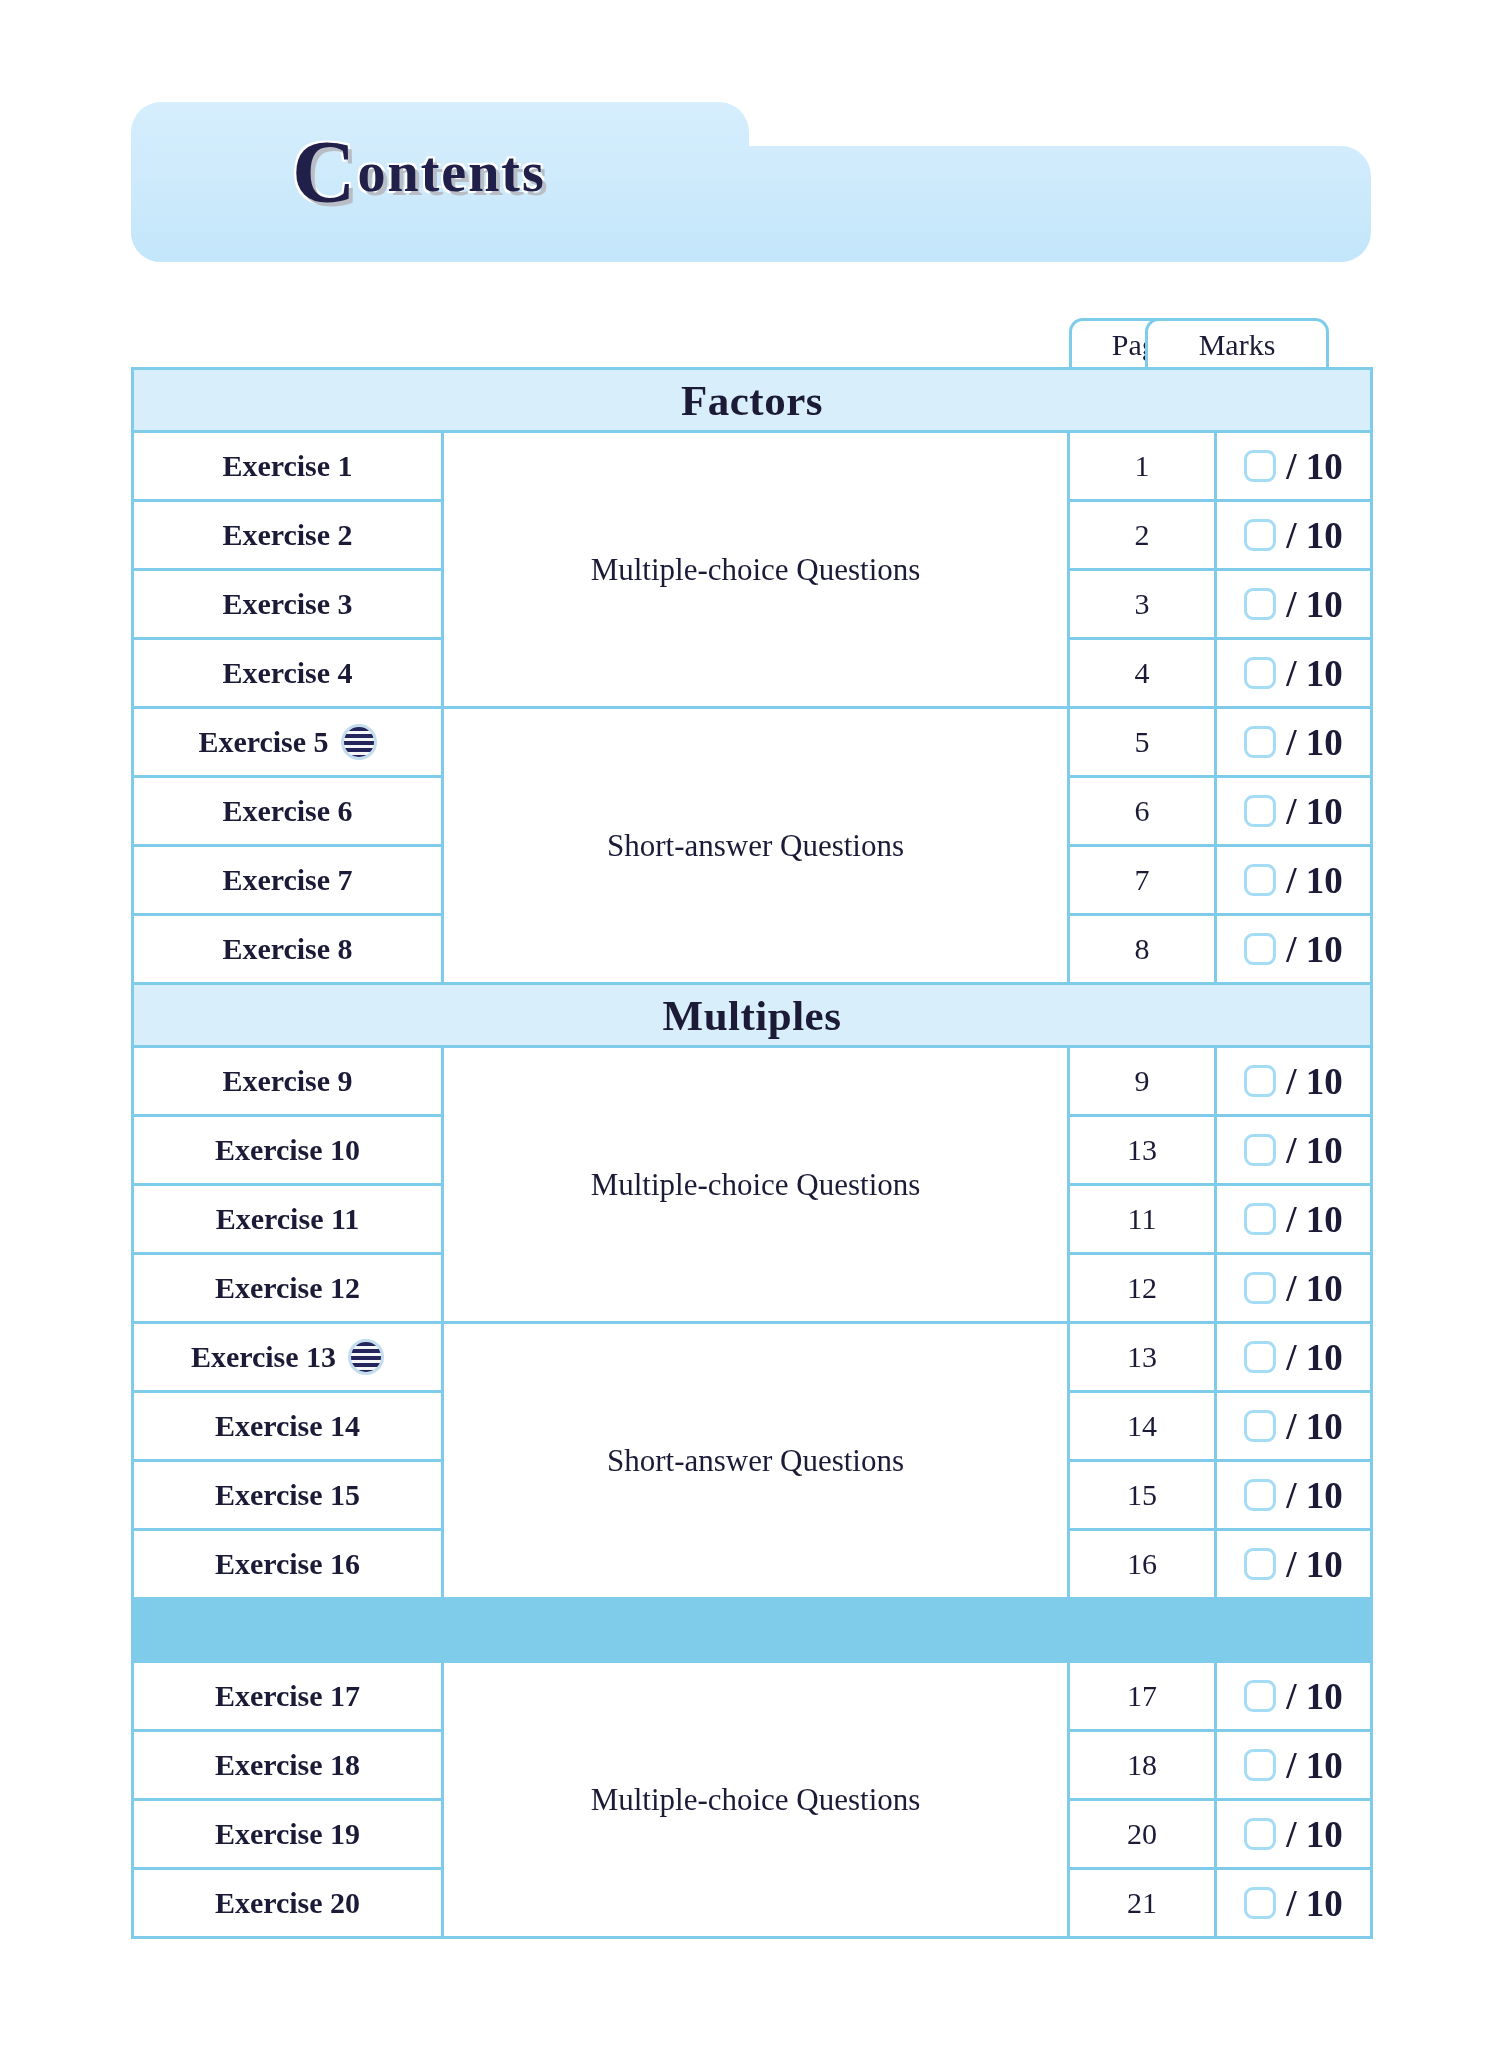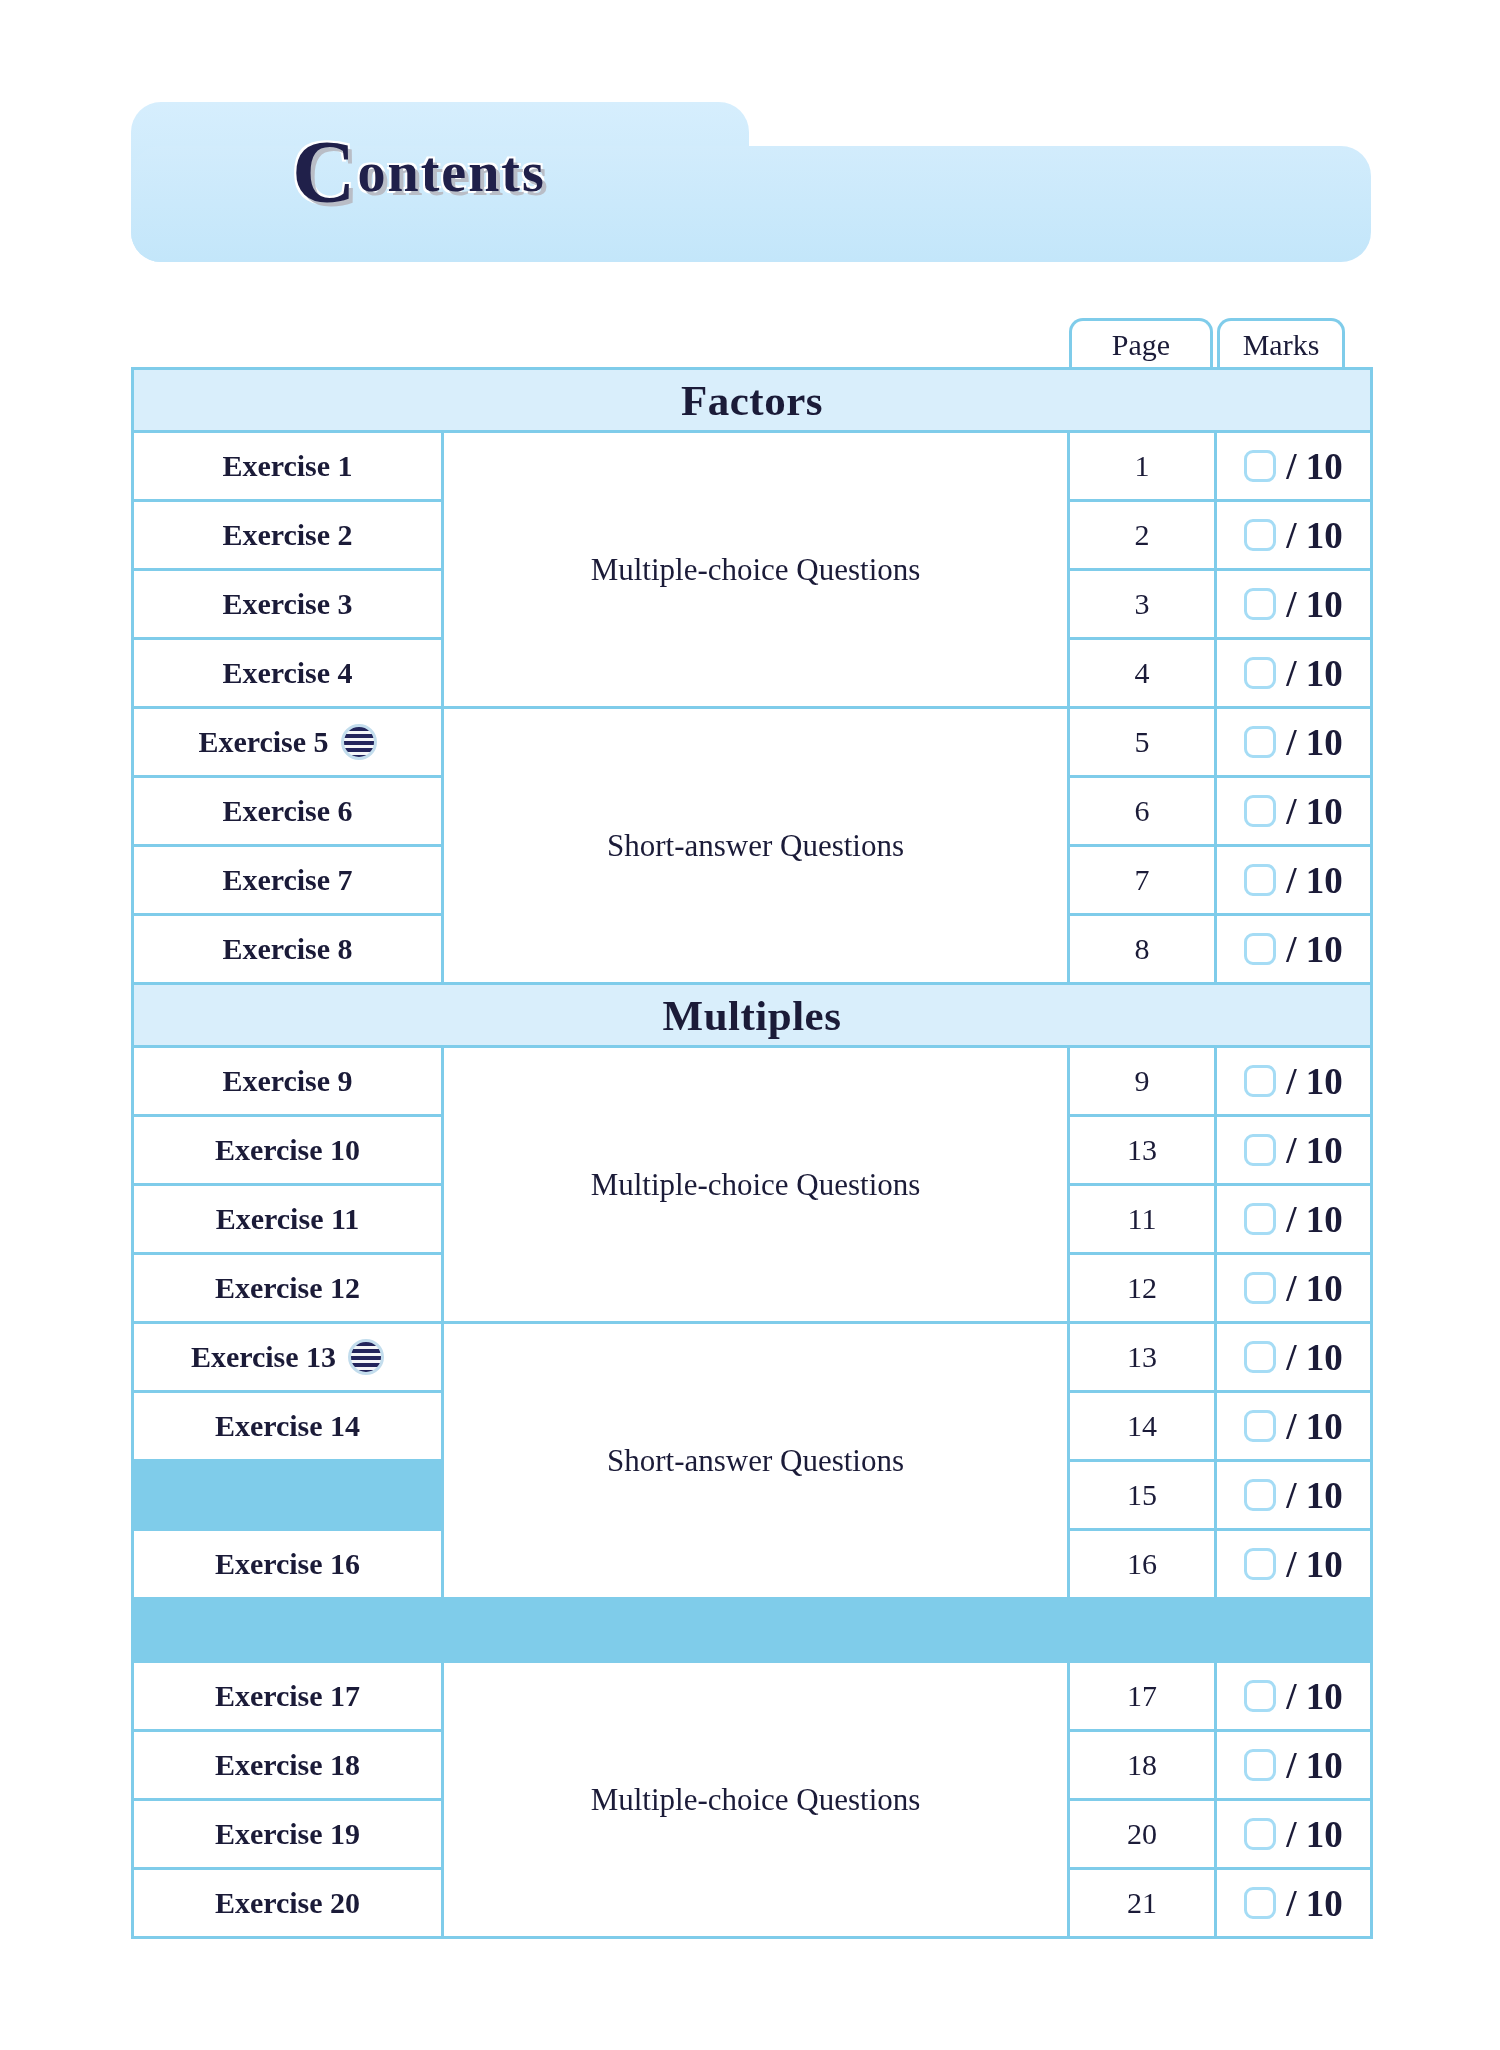--- a/index.html
+++ b/index.html
@@ -39,21 +39,21 @@
     position: absolute;
     top: 318px; height: 51px;
     background: #ffffff;
     border: 3px solid #7fccea;
     border-bottom: none;
     border-radius: 14px 14px 0 0;
     display: flex; align-items: center; justify-content: center;
     font-size: 30px;
   }
   .tab-page  { left: 1069px; width: 144px; }
-  .tab-marks { left: 1217px; width: 128px; }
+  .tab-marks { left: 1145px; width: 184px; }
 
   
   .toc-grid {
     position: absolute; left: 131px; top: 367px;
     width: 1242px;
     display: grid;
     grid-template-columns: 307px 623px 144px 1fr;
     grid-template-rows: 60px repeat(8, 66px) 60px repeat(8, 66px) 60px repeat(4, 66px);
     gap: 3px;
     background: #7fccea;
@@ -230,20 +230,23 @@
 
   <div class="cell ex-cell" style="grid-row:16;grid-column:1">
       <span>Exercise 14</span>
     </div>
   <div class="cell page-cell" style="grid-row:16;grid-column:3">14</div>
   <div class="cell marks-cell" style="grid-row:16;grid-column:4">
       <span class="marks-box"></span>
       <span>/ 10</span>
     </div>
 
+  <div class="cell ex-cell" style="grid-row:17;grid-column:1">
+      <span>Exercise 15</span>
+    </div>
   <div class="cell page-cell" style="grid-row:17;grid-column:3">15</div>
   <div class="cell marks-cell" style="grid-row:17;grid-column:4">
       <span class="marks-box"></span>
       <span>/ 10</span>
     </div>
 
   <div class="cell ex-cell" style="grid-row:18;grid-column:1">
       <span>Exercise 16</span>
     </div>
   <div class="cell page-cell" style="grid-row:18;grid-column:3">16</div>

